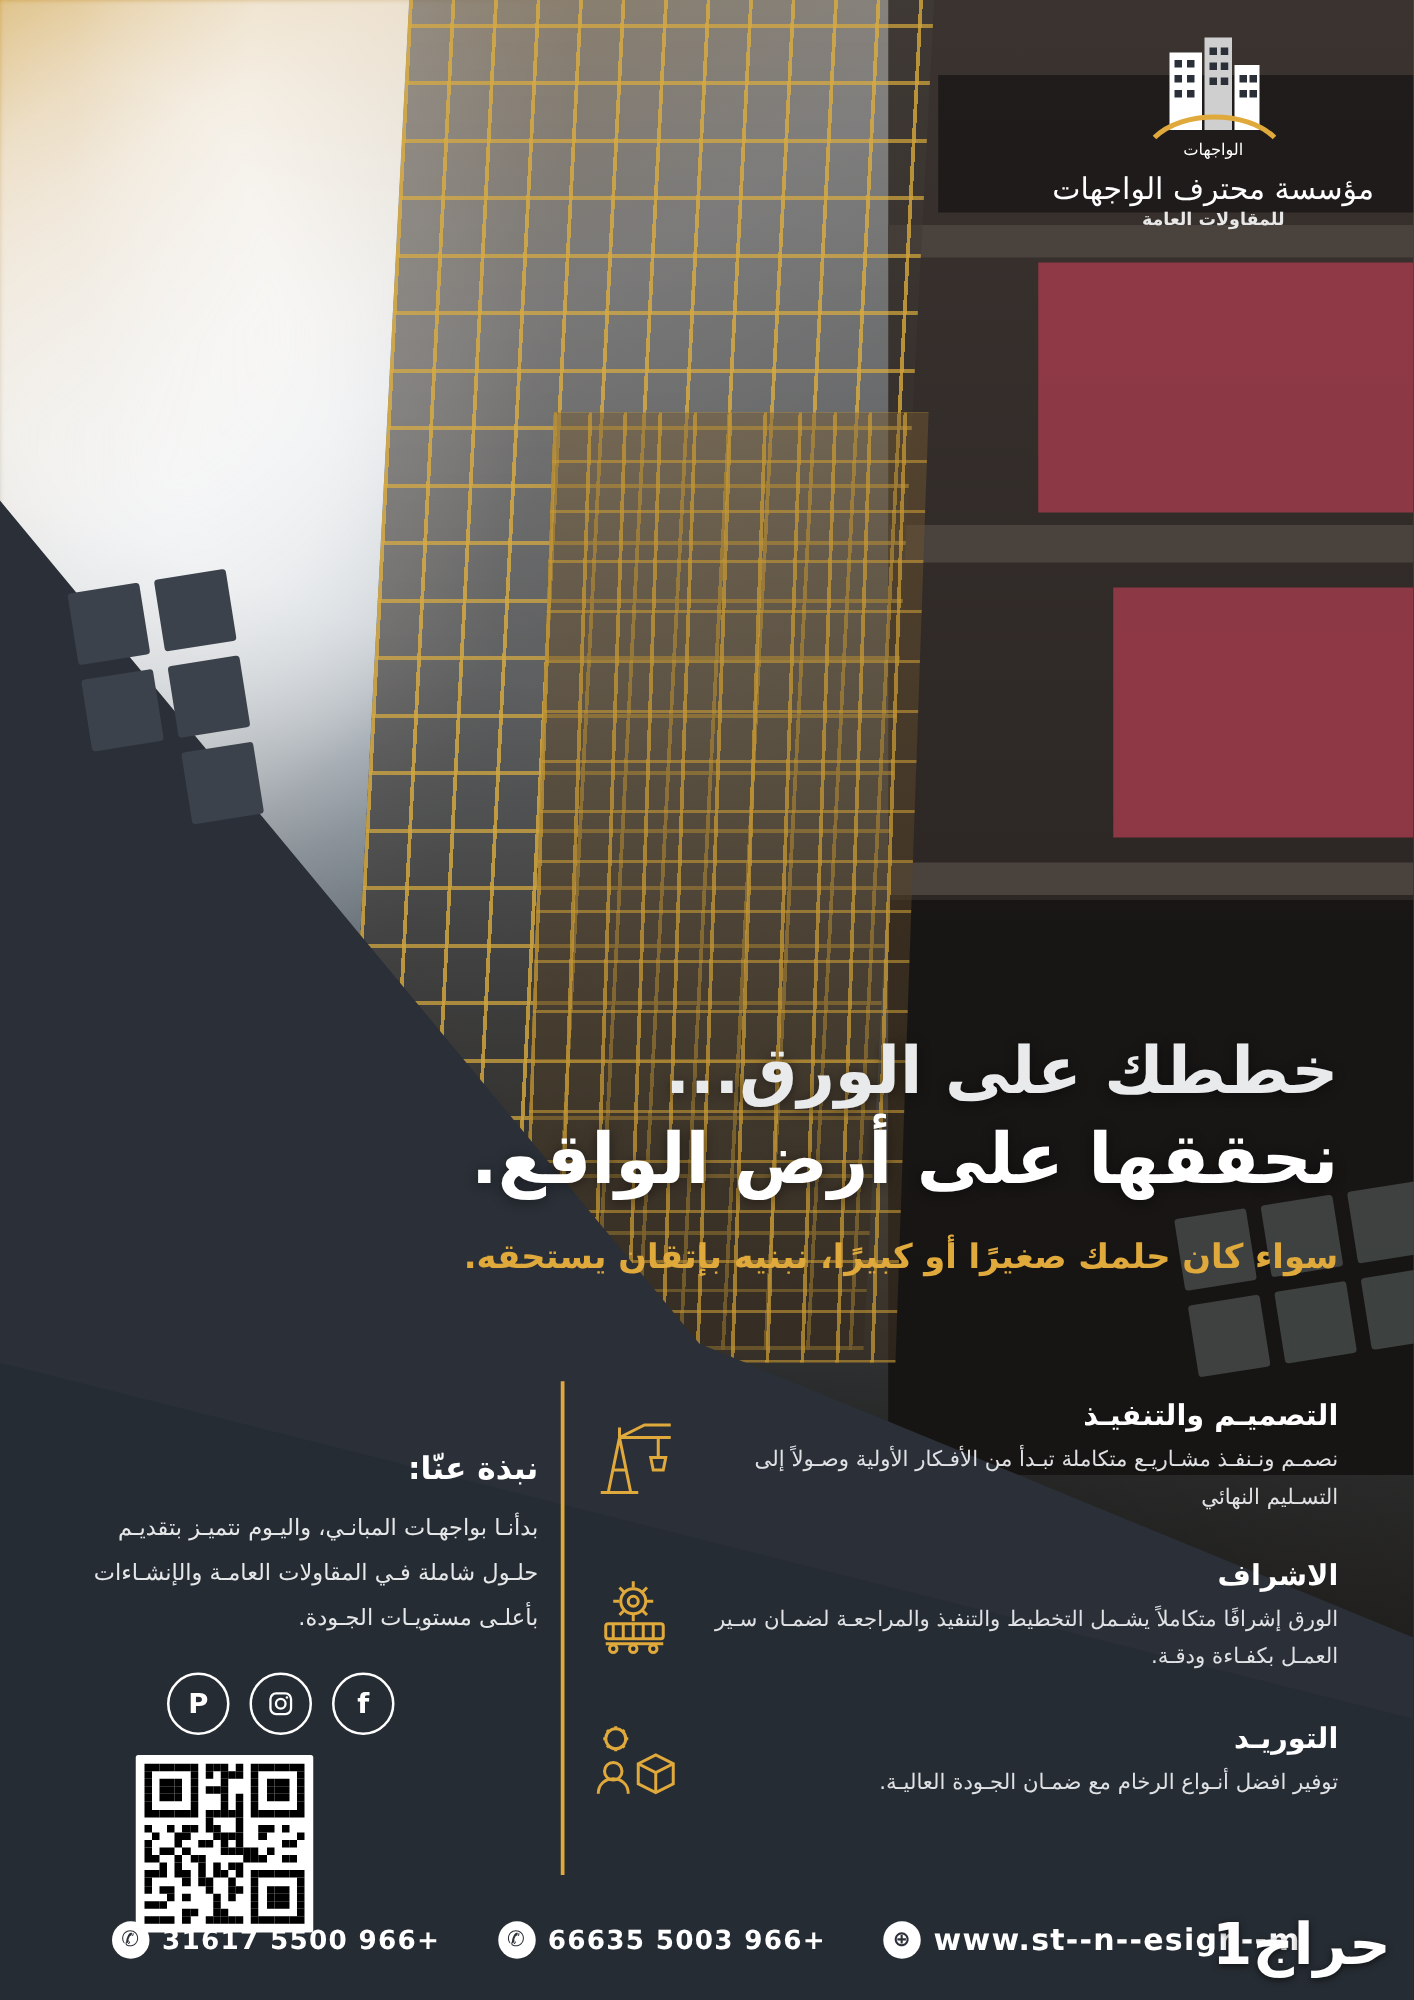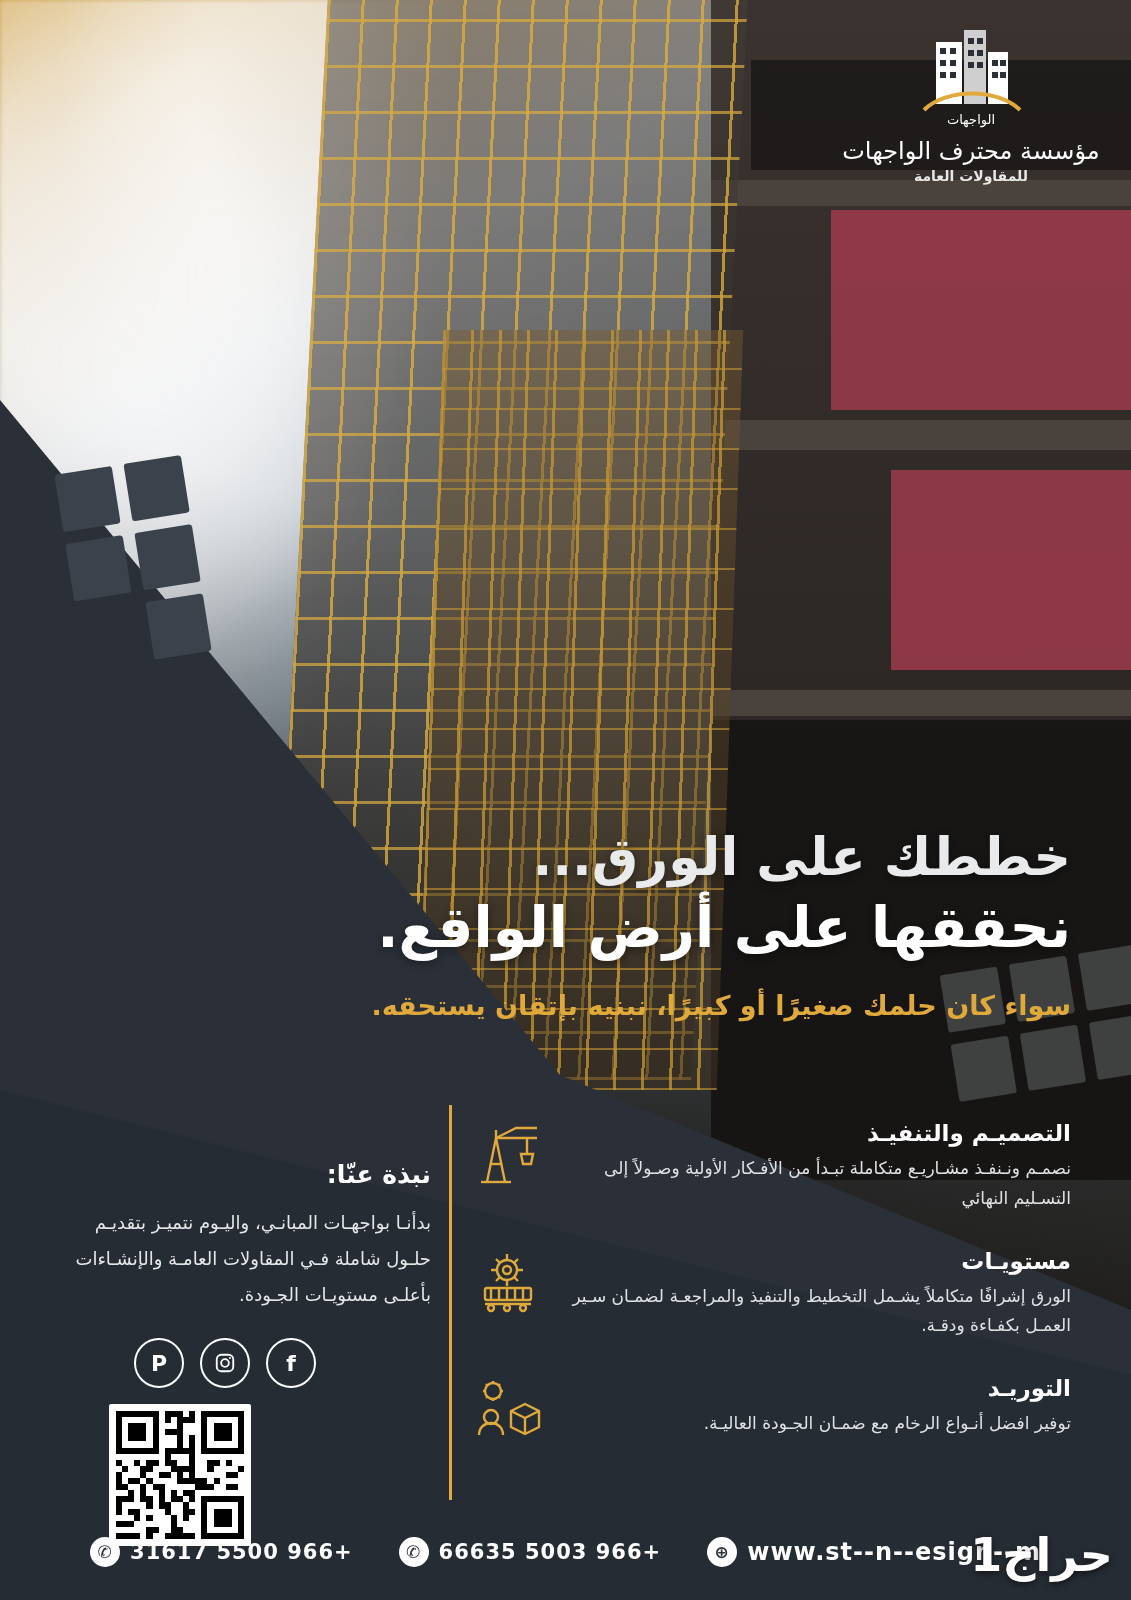--- a/index.html
+++ b/index.html
@@ -120,21 +120,21 @@
 
   .about{
     position:absolute;right:700px;top:1160px;width:380px;text-align:right;color:#ffffff;
   }
   .about-title{font-size:25px;font-weight:bold;color:#ffffff;margin-bottom:16px;}
   .about-text{font-size:18px;line-height:2.0;color:#e6e7e9;letter-spacing:.5px;}
 
   .services{
     position:absolute;right:60px;top:1120px;width:600px;text-align:right;
   }
-  .svc{display:flex;flex-direction:row-reverse;align-items:flex-start;justify-content:flex-start;margin-bottom:34px;gap:16px;}
+  .svc{display:flex;flex-direction:row-reverse;align-items:center;justify-content:flex-start;margin-bottom:34px;gap:16px;}
   .svc-ico{width:76px;height:70px;flex:0 0 76px;position:relative;}
   .svc-body{flex:1;}
   .svc-title{font-size:23px;font-weight:bold;color:#ffffff;letter-spacing:2px;margin-bottom:8px;}
   .svc-desc{font-size:17px;line-height:1.75;color:#dfe1e4;}
 
   
   .socials{position:absolute;right:815px;top:1338px;display:flex;gap:16px;flex-direction:row-reverse;}
   .soc{
     width:46px;height:46px;border-radius:50%;border:2px solid #ffffff;
     display:flex;align-items:center;justify-content:center;color:#fff;font-size:22px;font-weight:bold;
@@ -281,21 +281,21 @@
           <path d="M36 6 v5 M36 33 v5 M20 22 h5 M47 22 h5 M25 11 l4 4 M43 29 l4 4 M47 11 l-4 4 M29 29 l-4 4"></path>
           <rect x="14" y="40" width="46" height="12" rx="2"></rect>
           <path d="M20 40 v12 M28 40 v12 M36 40 v12 M44 40 v12 M52 40 v12"></path>
           <path d="M14 56 H60"></path>
           <circle cx="20" cy="60" r="3"></circle>
             <circle cx="36" cy="60" r="3"></circle>
             <circle cx="52" cy="60" r="3"></circle>
         </svg>
       </div>
       <div class="svc-body">
-        <div class="svc-title">مستويـات</div>
+        <div class="svc-title">الاشراف</div>
         <div class="svc-desc">الورق إشرافًا متكاملاً يشـمل التخطيط والتنفيذ والمراجعـة لضمـان سـير العمـل بكفـاءة ودقـة.</div>
       </div>
     </div>
 
     <div class="svc">
       <div class="svc-ico">
         <svg width="76" height="70" viewBox="0 0 76 70" fill="none" stroke="#e0a93c" stroke-width="2.4">
           <circle cx="22" cy="16" r="8"></circle>
           <path d="M22 6 v3 M22 23 v3 M12 16 h3 M29 16 h3 M15 9 l2 2 M27 21 l2 2 M29 9 l-2 2 M17 21 l-2 2"></path>
           <circle cx="20" cy="42" r="7"></circle>

